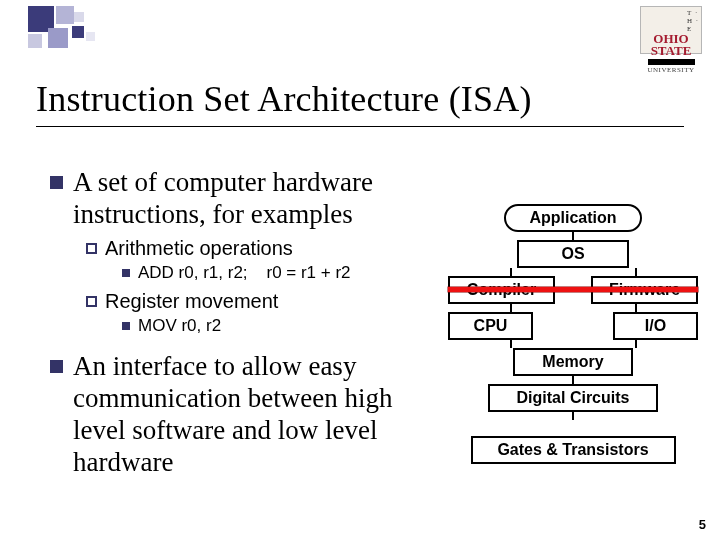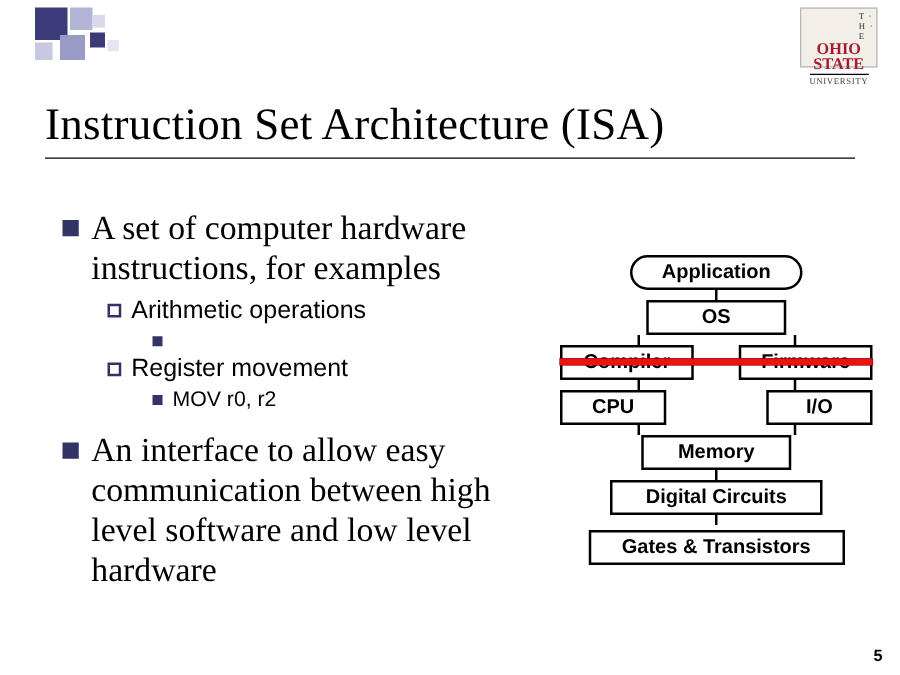--- a/index.html
+++ b/index.html
@@ -60,21 +60,21 @@
     color: #a51c30;
     font-size: 13px;
     line-height: 12px;
     text-align: center;
   }
   .logo-sub {
     font-family: Georgia, "Times New Roman", serif;
     font-size: 7px;
     letter-spacing: 0.5px;
     color: #444;
-    border-top: 1px solid #000000;
+    border-top: 6px solid #000000;
     margin-top: 2px;
     padding-top: 1px;
   }
   
   .title {
     position: absolute;
     top: 78px;
     left: 36px;
     right: 36px;
     font-size: 36px;
@@ -226,20 +226,21 @@
     <div class="l1">
       <div class="bullet"></div>
       <div class="text">A set of computer hardware instructions, for examples</div>
     </div>
     <div class="l2">
       <div class="bullet"></div>
       <div class="text">Arithmetic operations</div>
     </div>
     <div class="l3">
       <div class="bullet"></div>
+      <div class="text" style="white-space:pre;">ADD r0, r1, r2;    r0 = r1 + r2</div>
     </div>
     <div class="l2">
       <div class="bullet"></div>
       <div class="text">Register movement</div>
     </div>
     <div class="l3">
       <div class="bullet"></div>
       <div class="text">MOV r0, r2</div>
     </div>
     <div style="height:14px;"></div>
@@ -277,17 +278,17 @@
         <div class="dlink"></div>
       </div>
     <div class="dbox" style="width:48%;margin:0 auto;">Memory</div>
     <div class="dlink-single">
         <div class="dlink"></div>
       </div>
     <div class="dbox" style="width:68%;margin:0 auto;">Digital Circuits</div>
     <div class="dlink-single">
         <div class="dlink"></div>
       </div>
-    <div class="dbox" style="width:82%;margin:4px auto;">Gates &amp; Transistors</div>
+    <div class="dbox" style="width:82%;margin:16px auto;">Gates &amp; Transistors</div>
   </div>
 
   <div class="pagenum">5</div>
 </div>
 
 </body></html>

